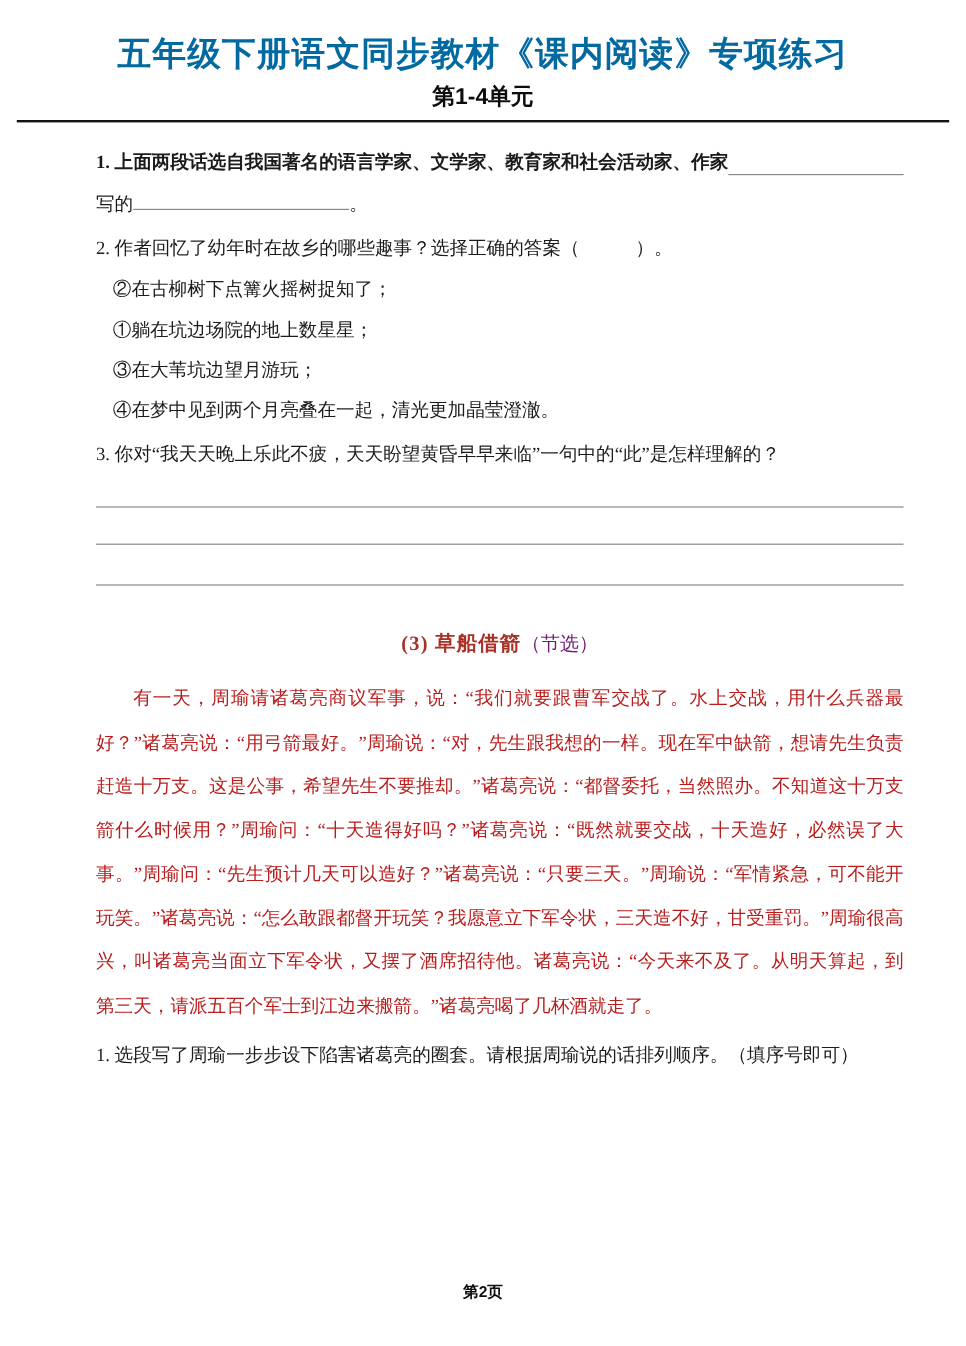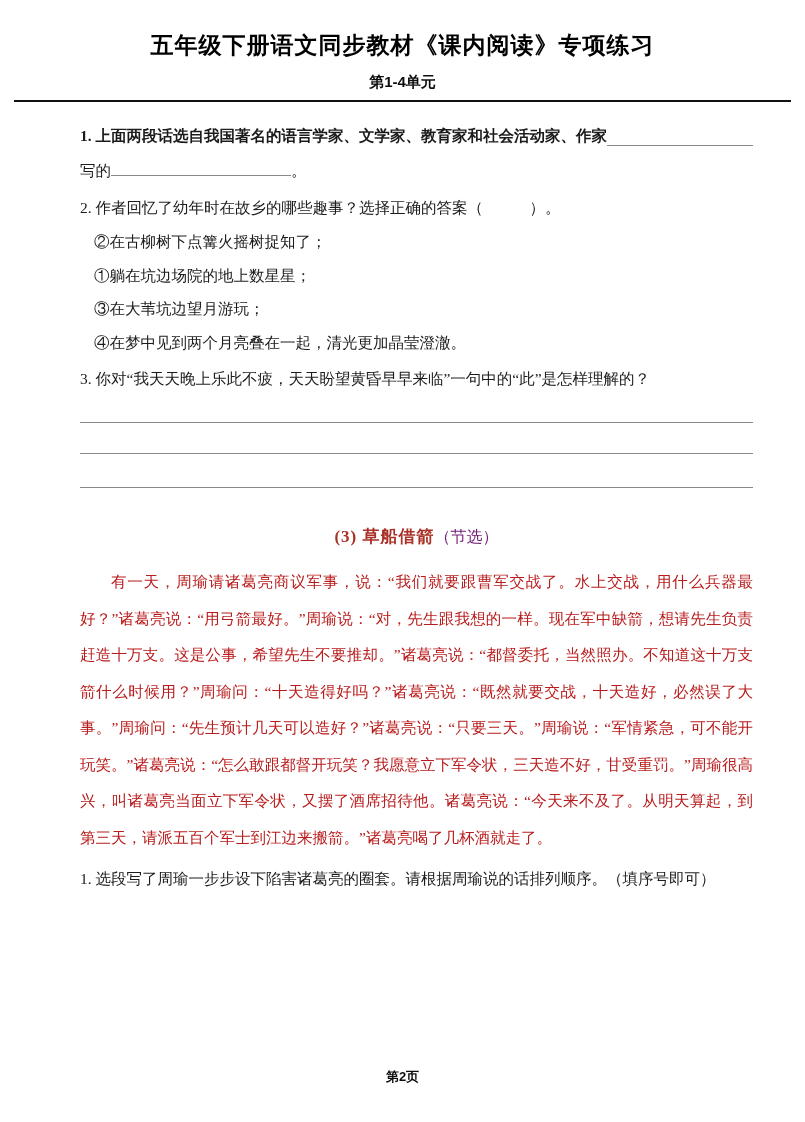--- a/index.html
+++ b/index.html
@@ -5,25 +5,25 @@
   * { margin:0; padding:0; box-sizing:border-box; }
   html,body { background:#ffffff; }
   body {
     width:805px; height:1122px; position:relative; overflow:hidden;
     font-family:"Liberation Serif","DejaVu Serif",serif;
     color:#1b1b1b;
   }
   .page-header { padding-top:30px; text-align:center; }
   .page-title {
     font-family:"Liberation Sans","DejaVu Sans",sans-serif;
-    font-weight:700; font-size:23px; line-height:30px; letter-spacing:1px; color:#000000;
+    font-weight:700; font-size:28px; line-height:30px; letter-spacing:1px; color:#0369a1;
   }
   .page-subtitle {
     font-family:"Liberation Sans","DejaVu Sans",sans-serif;
-    font-weight:700; font-size:15px; line-height:28px; margin-top:8px; color:#0d0d0d;
+    font-weight:700; font-size:19px; line-height:28px; margin-top:8px; color:#0d0d0d;
   }
   .header-rule { border-top:2.5px solid #121212; margin:4px 14px 0 14px; }
 
   .content { margin-left:80px; margin-right:52px; font-size:15.5px; }
 
   .intro { margin-top:26px; line-height:40px; text-align:justify; }
 
   .q { line-height:35px; }
   .q1 { margin-top:16px; }
   .q1-line1 { display:flex;font-weight:bold; }

